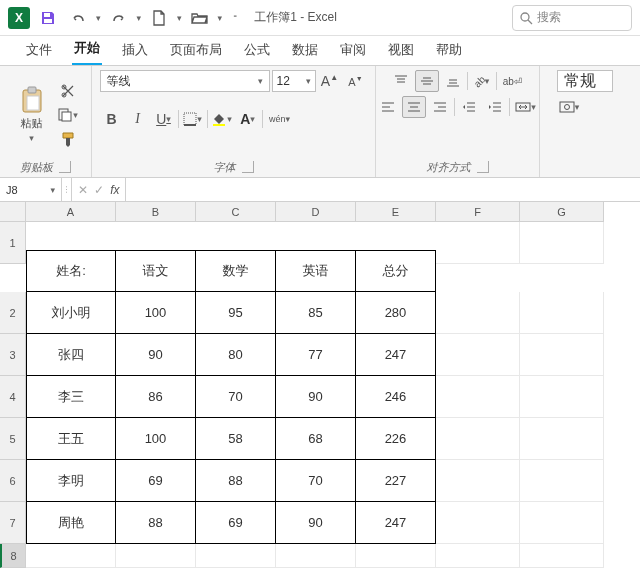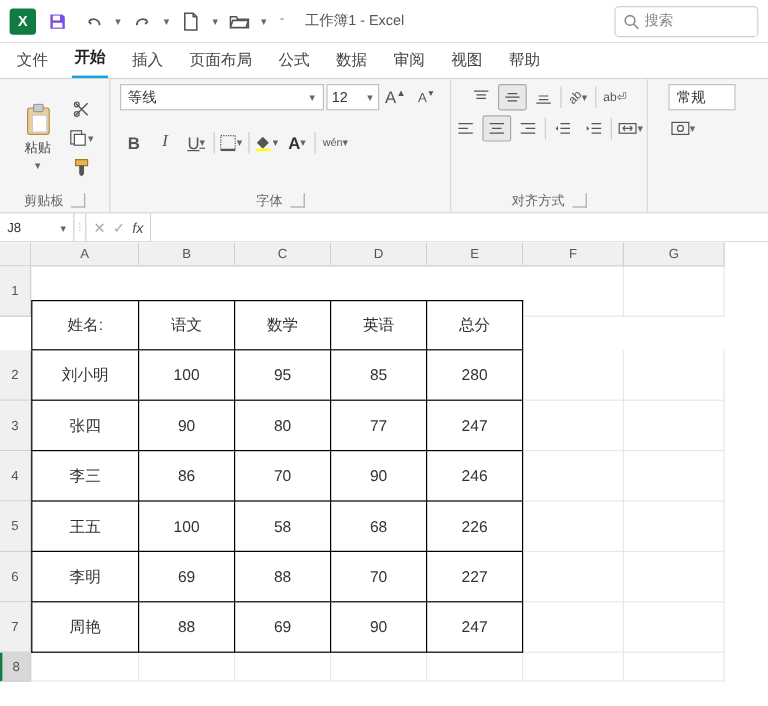--- a/index.html
+++ b/index.html
@@ -44,21 +44,21 @@
     display: flex; align-items: center;
     padding: 0 6px; gap: 4px;
     color: #888; font-size: 12px;
   }
   
   .menutabs {
     height: 30px;
     background: #fff;
     display: flex;
     align-items: flex-end;
-    padding: 0 12px;
+    padding: 0 24px;
     gap: 18px;
     border-bottom: 1px solid #d0d0d0;
   }
   .menutab {
     font-size: 13px;
     color: #444;
     padding: 4px 2px 6px 2px;
   }
   .menutab.active {
     font-weight: 600;
@@ -83,21 +83,21 @@
   .rgroup-body {
     flex: 1;
     display: flex;
     align-items: center;
     gap: 4px;
   }
   .rgroup-label {
     font-size: 11px;
     color: #666;
     height: 16px;
-    display: flex; align-items: center; gap: 2px;
+    display: flex; align-items: center; gap: 2px; font-style: italic;
   }
   .bigbtn {
     display: flex; flex-direction: column;
     align-items: center; justify-content: center;
     width: 40px; height: 66px;
     gap: 2px;
     font-size: 11px; color: #444;
   }
   .iconbox {
     width: 28px; height: 28px;
@@ -471,21 +471,21 @@
     </div>
     <div class="rgroup-label">
       <span>对齐方式</span>
       <span class="launch"></span>
     </div>
   </div>
 
   <div class="rgroup" style="width:90px;border-right:none">
     <div class="rgroup-body col" style="gap:4px;align-items:flex-start">
       <div class="row">
-        <div style="height:22px;border:1px solid #c0c0c0;background:#fff;display:flex;align-items:center;padding:0 6px;gap:6px;font-size:12px;width:56px">
+        <div style="height:22px;border:1px solid #c0c0c0;background:#fff;display:flex;align-items:center;padding:0 6px;gap:6px;font-size:16px;width:56px">
           <span>常规</span>
         </div>
       </div>
       <div class="row">
         <div class="smallbtn">
           <svg width="16" height="14" viewBox="0 0 16 14">
               <rect x="1" y="2" width="14" height="10" fill="none" stroke="#555"></rect>
               <circle cx="8" cy="7" r="2.5" fill="none" stroke="#555"></circle>
             </svg>
           <span class="dd">▾</span>

